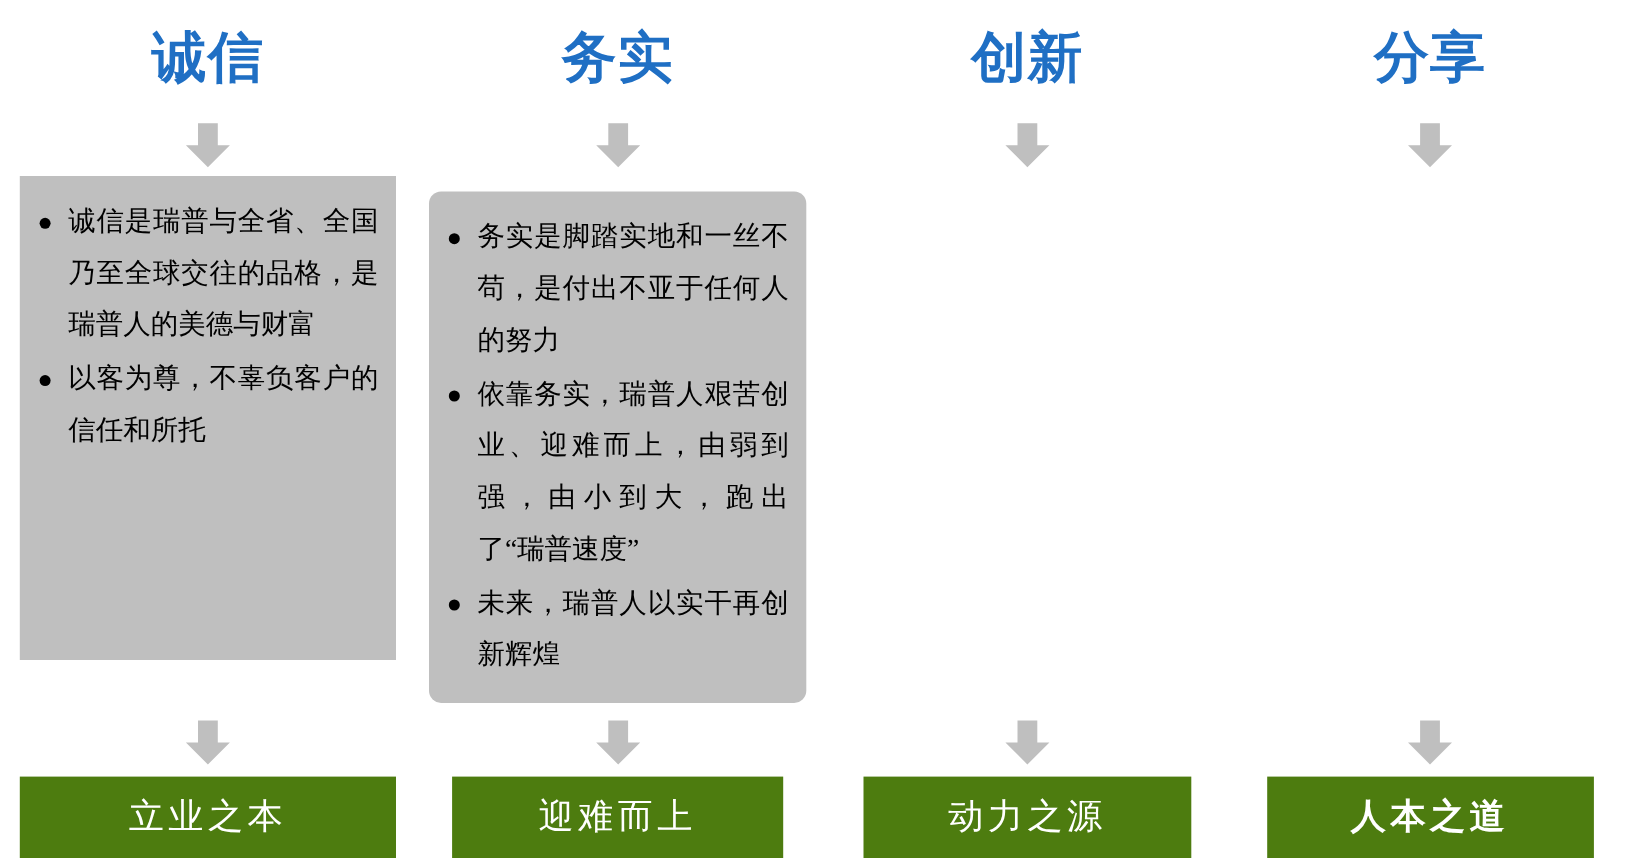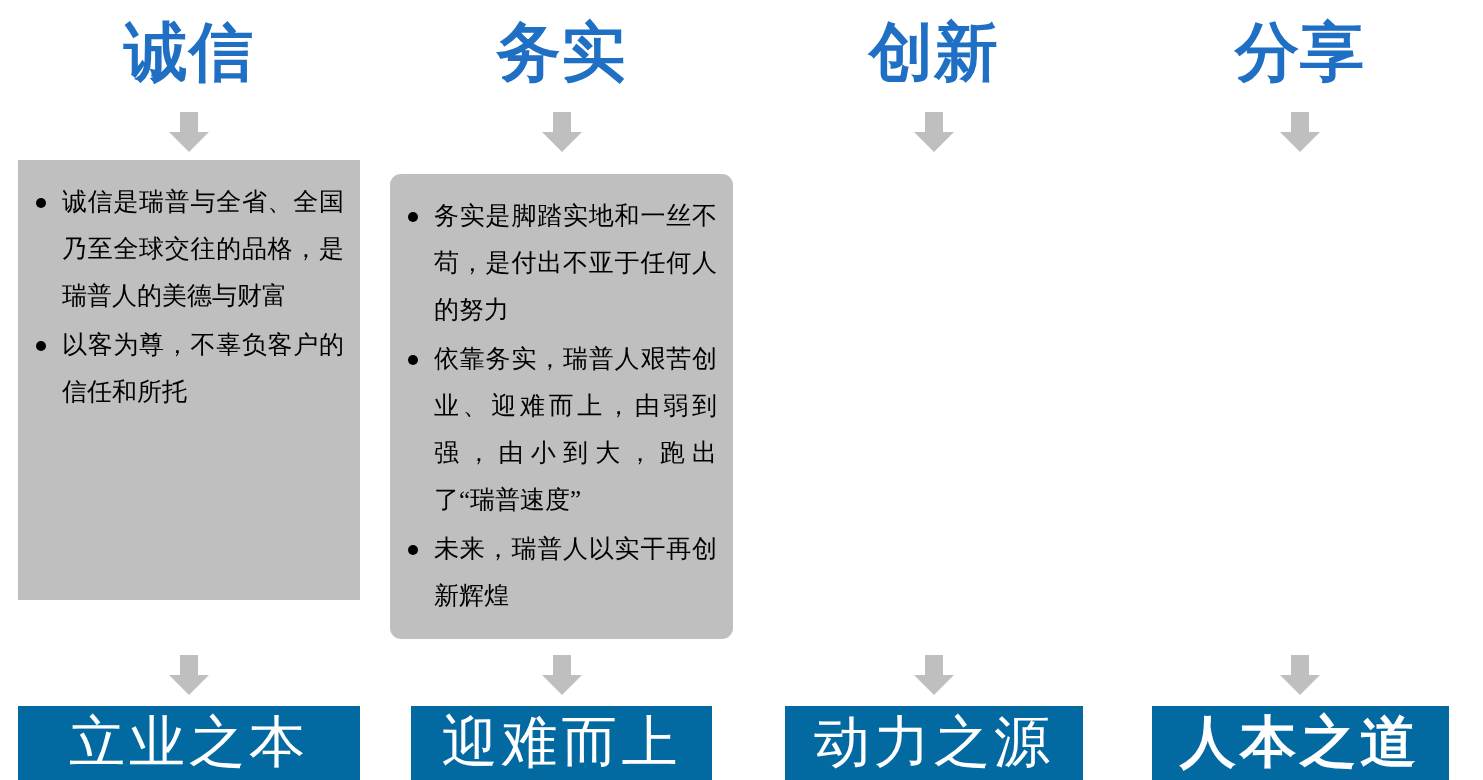--- a/index.html
+++ b/index.html
@@ -32,21 +32,21 @@
   }
   .col-0 { width: 378px; padding-left: 18px; padding-right: 18px; }
   .col-1 { width: 375px; padding-left: 12px; padding-right: 20px; }
   .col-2 { width: 370px; padding-left: 12px; padding-right: 20px; }
   .col-3 { width: 360px; padding-left: 12px; padding-right: 18px; }
 
   .title {
     font-family: "Liberation Sans", "DejaVu Sans", sans-serif;
     font-weight: bold;
     color: #1F6FC4;
-    font-size: 64px;
+    font-size: 50px;
     line-height: 104px;
     letter-spacing: 1px;
     height: 104px;
     display: flex;
     align-items: center;
     justify-content: center;
     white-space: nowrap;
     text-align: center;
   }
 
@@ -94,28 +94,28 @@
     background: #000000;
   }
 
   
   .col-0 .card { margin-top: 0px; min-height: 440px; }
   .col-1 .card { margin-top: 14px; min-height: 440px; border-radius: 11px; }
   .col-2 .card { margin-top: 32px; min-height: 404px; }
   .col-3 .card { margin-top: 0px; min-height: 448px; }
 
   .banner {
-    background: #0369a1;
+    background: #4d7c0f;
     color: #ffffff;
     width: 100%;
     height: 74px;
     display: flex;
     align-items: center;
     justify-content: center;
-    font-size: 56px;
+    font-size: 32px;
     letter-spacing: 4px;
     box-sizing: border-box;
   }
   .col-0 .banner { width: 100%; }
   .col-1 .banner { width: 88%; }
   .col-2 .banner { width: 88%; }
   .col-3 .banner { width: 90%; font-weight: bold; }
 
   .flex-fill { flex: 1 1 auto; }
 </style>

